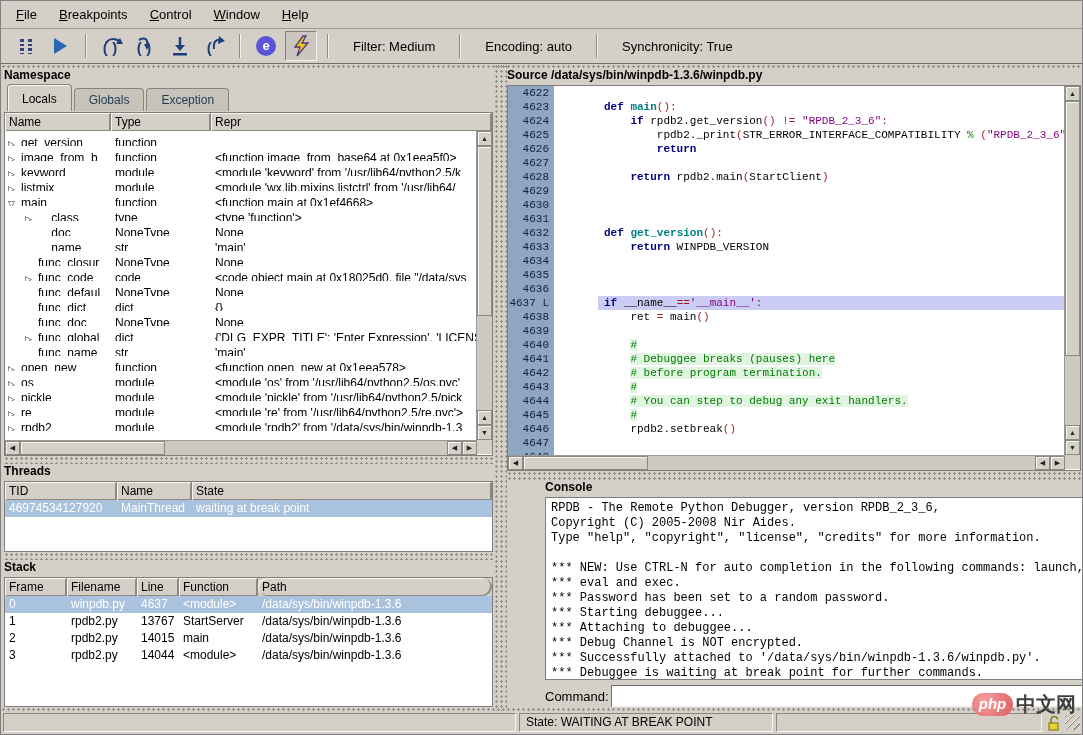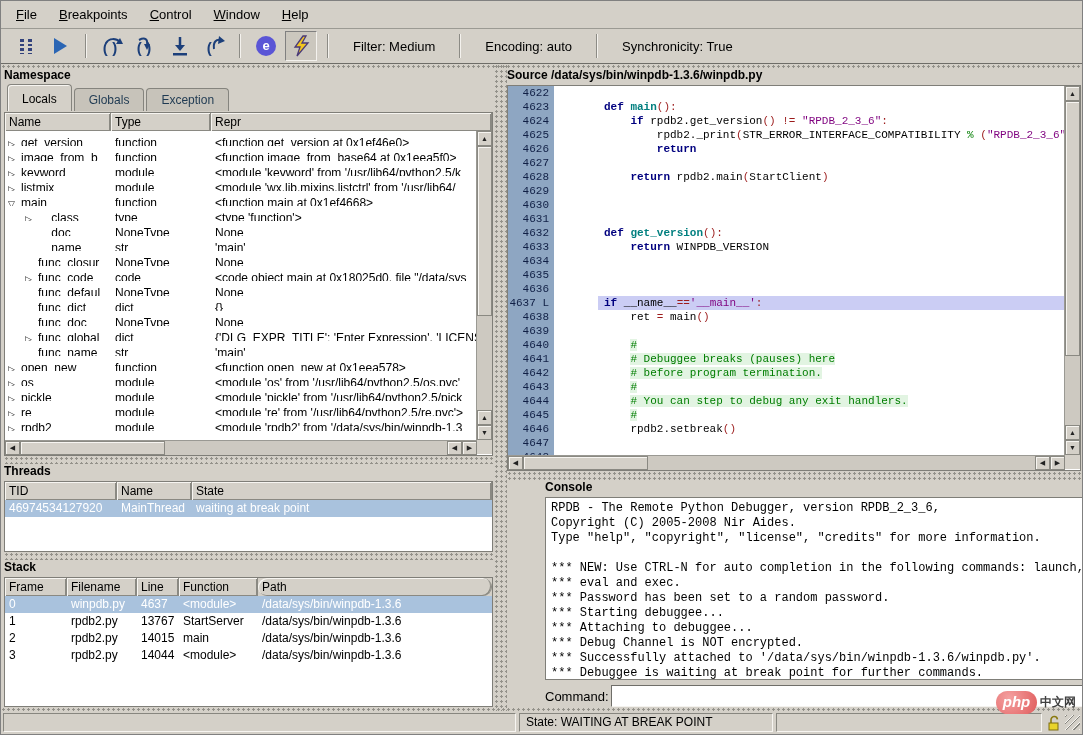--- a/index.html
+++ b/index.html
@@ -113,21 +113,21 @@
        margin-right:3px;font-size:12px;line-height:17px;padding:0 6px;white-space:nowrap;overflow:hidden;}
   .seg1{width:513px;}.seg2{width:254px;}.seg3{flex:1;}
   .grip{width:15px;height:15px;margin-left:2px;
         background:repeating-linear-gradient(135deg,#f7f5f1 0 1px,#87867f 1px 2px,rgba(0,0,0,0) 2px 5px);}
 
   
   #watermark{position:absolute;right:6px;top:690px;display:flex;align-items:center;gap:3px;z-index:9;}
   .php-badge{width:41px;height:23px;border-radius:12px;color:#fff;font-style:italic;font-weight:bold;
              font-size:15px;text-align:center;line-height:22px;
              background:radial-gradient(circle at 32% 30%,#f4a0a0,#e05c5c);}
-  .wm-text{font-size:12px;font-weight:bold;color:#3f3f3f;font-family:"DejaVu Sans",sans-serif;}
+  .wm-text{font-size:20px;font-weight:bold;color:#3f3f3f;font-family:"DejaVu Sans",sans-serif;}
 </style>
 </head>
 <body>
 
 <div id="app">
 
   <div class="menubar" id="menubar">
       <span class="menu-item"><u>F</u>ile</span>
       <span class="menu-item"><u>B</u>reakpoints</span>
       <span class="menu-item"><u>C</u>ontrol</span>
@@ -209,21 +209,20 @@
       <div class="thead" id="ns-head">
           <div class="th c-name">Name</div>
           <div class="th c-type">Type</div>
           <div class="th c-repr">Repr</div>
         </div>
       <div class="ns-mid">
         <div class="ns-rows" id="ns-body">
             <div class="row">
               <div class="cell c-name" style="padding-left: 3px;"><span class="tri">▷</span>get_version</div>
               <div class="cell c-type">function</div>
-              <div class="cell c-repr">&lt;function get_version at 0x1ef46e0&gt;</div>
             </div>
             <div class="row">
               <div class="cell c-name" style="padding-left: 3px;"><span class="tri">▷</span>image_from_b</div>
               <div class="cell c-type">function</div>
               <div class="cell c-repr">&lt;function image_from_base64 at 0x1eea5f0&gt;</div>
             </div>
             <div class="row">
               <div class="cell c-name" style="padding-left: 3px;"><span class="tri">▷</span>keyword</div>
               <div class="cell c-type">module</div>
               <div class="cell c-repr">&lt;module 'keyword' from '/usr/lib64/python2.5/k</div>

